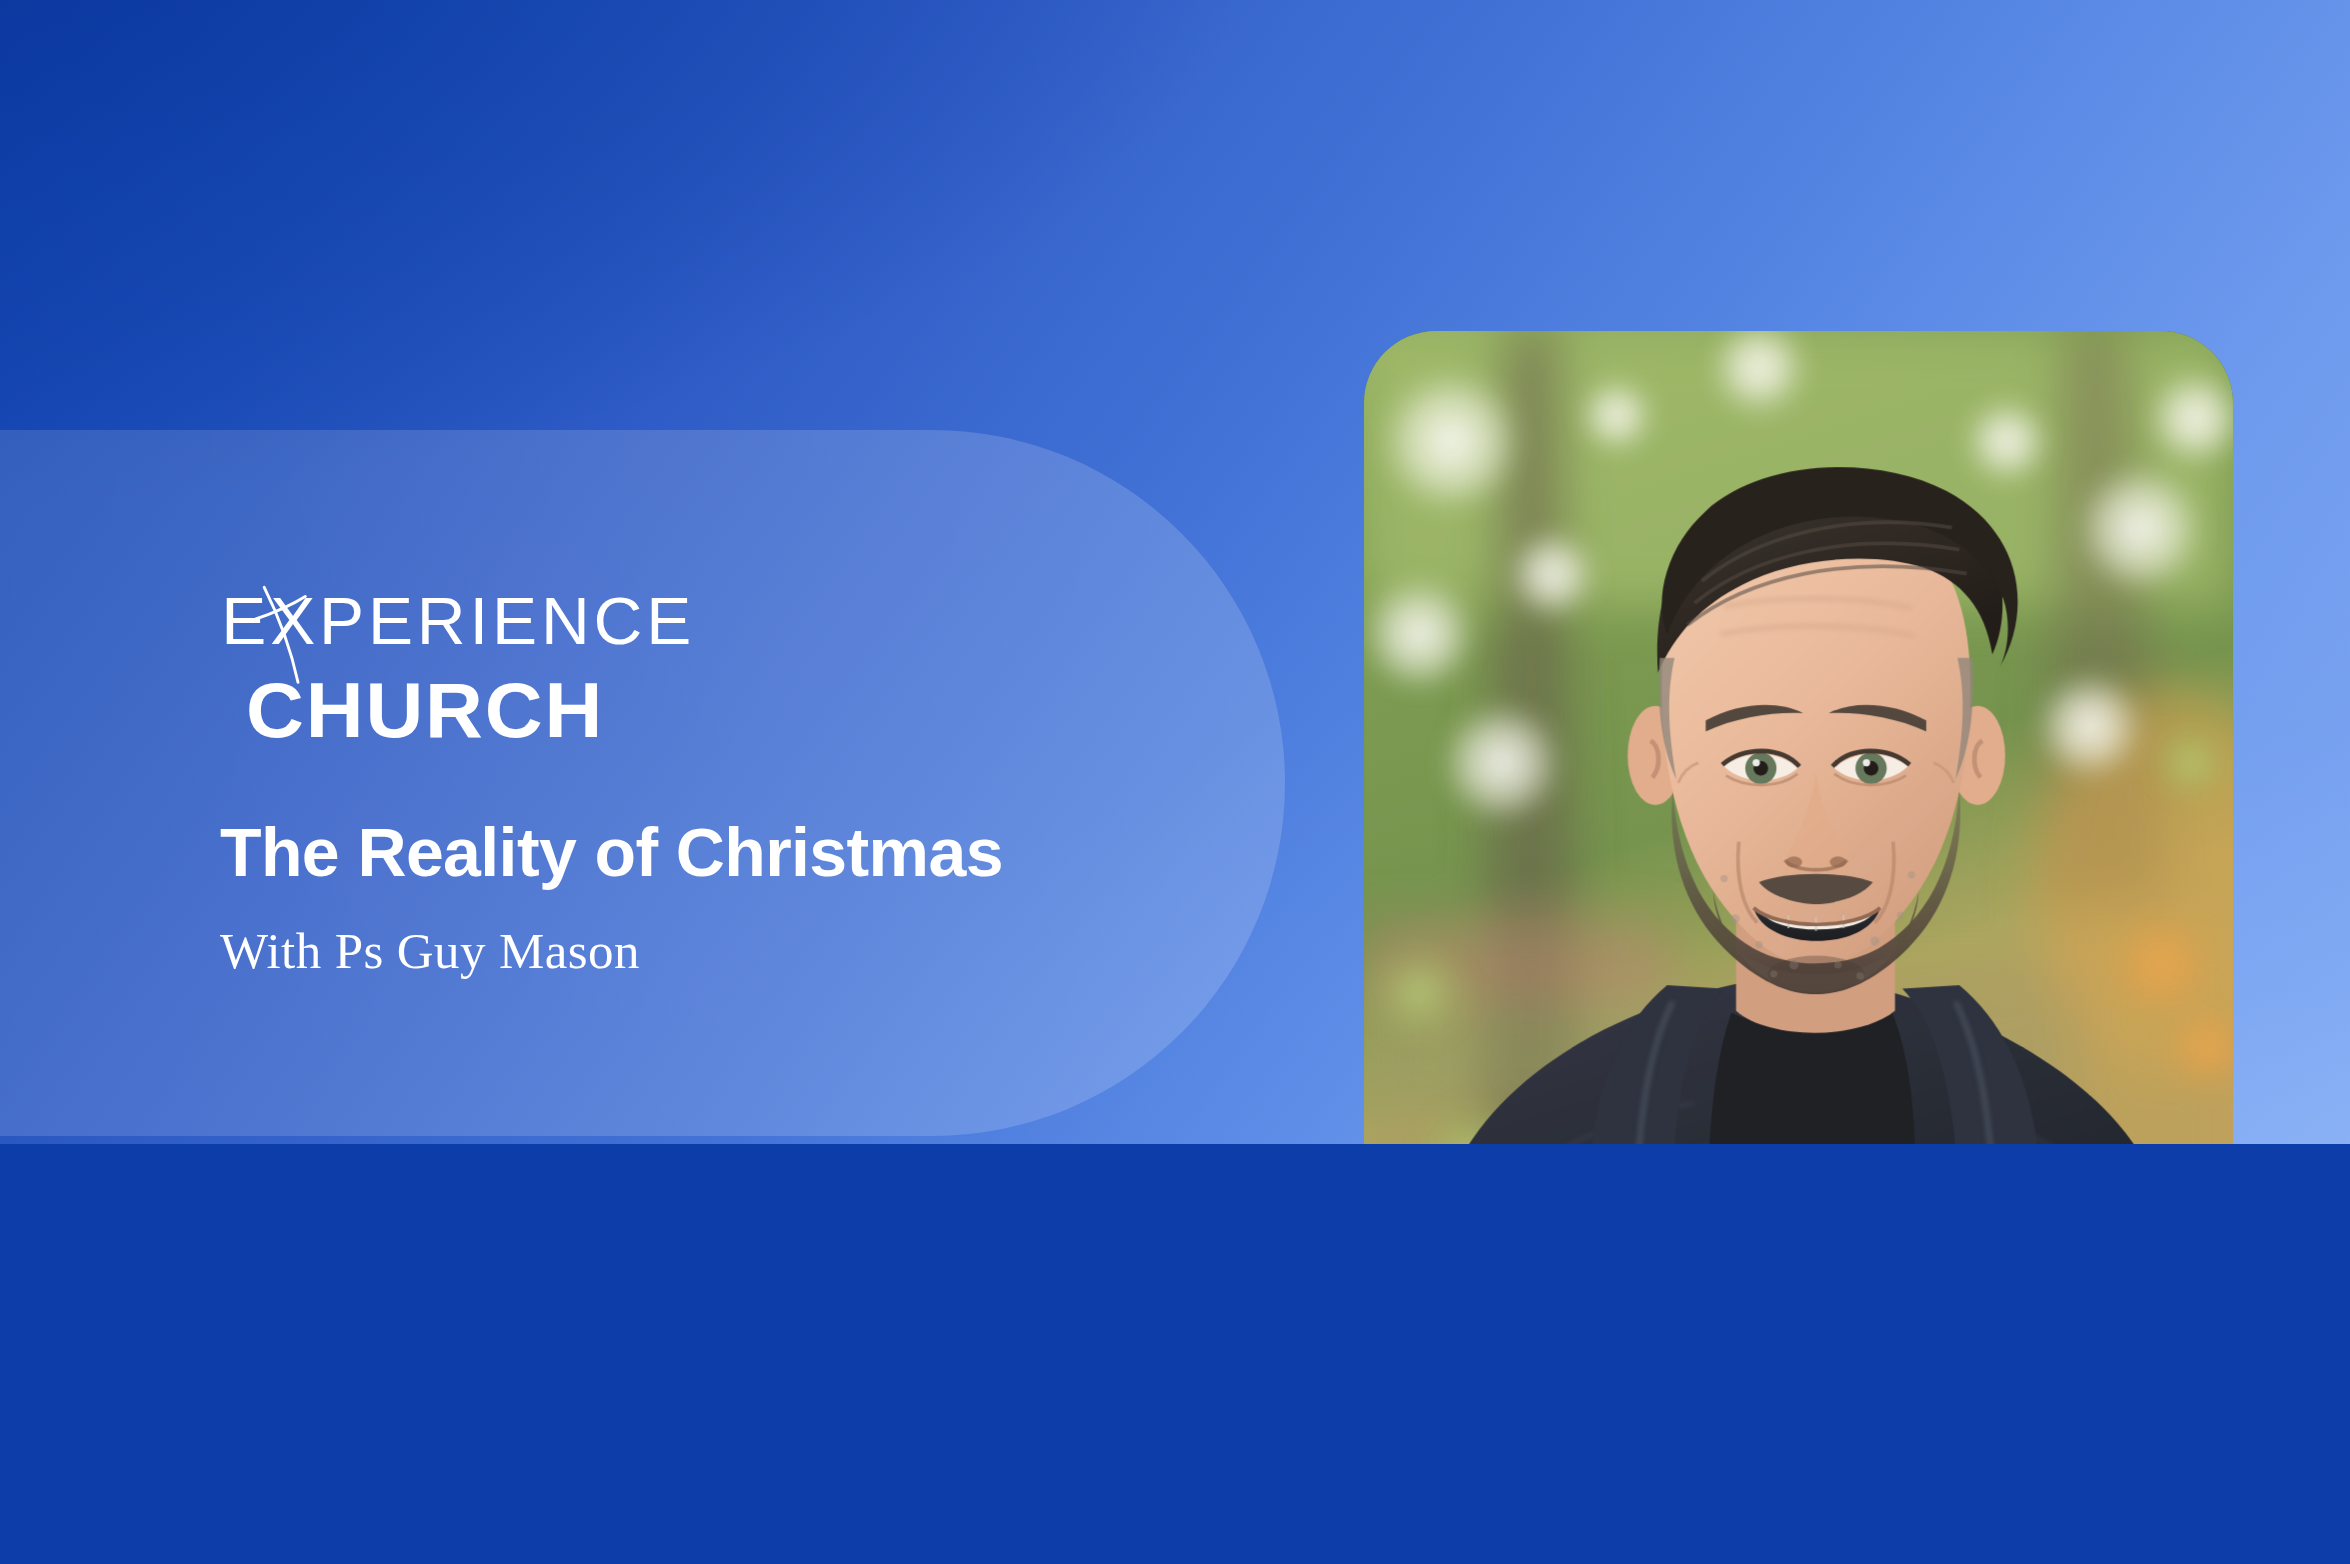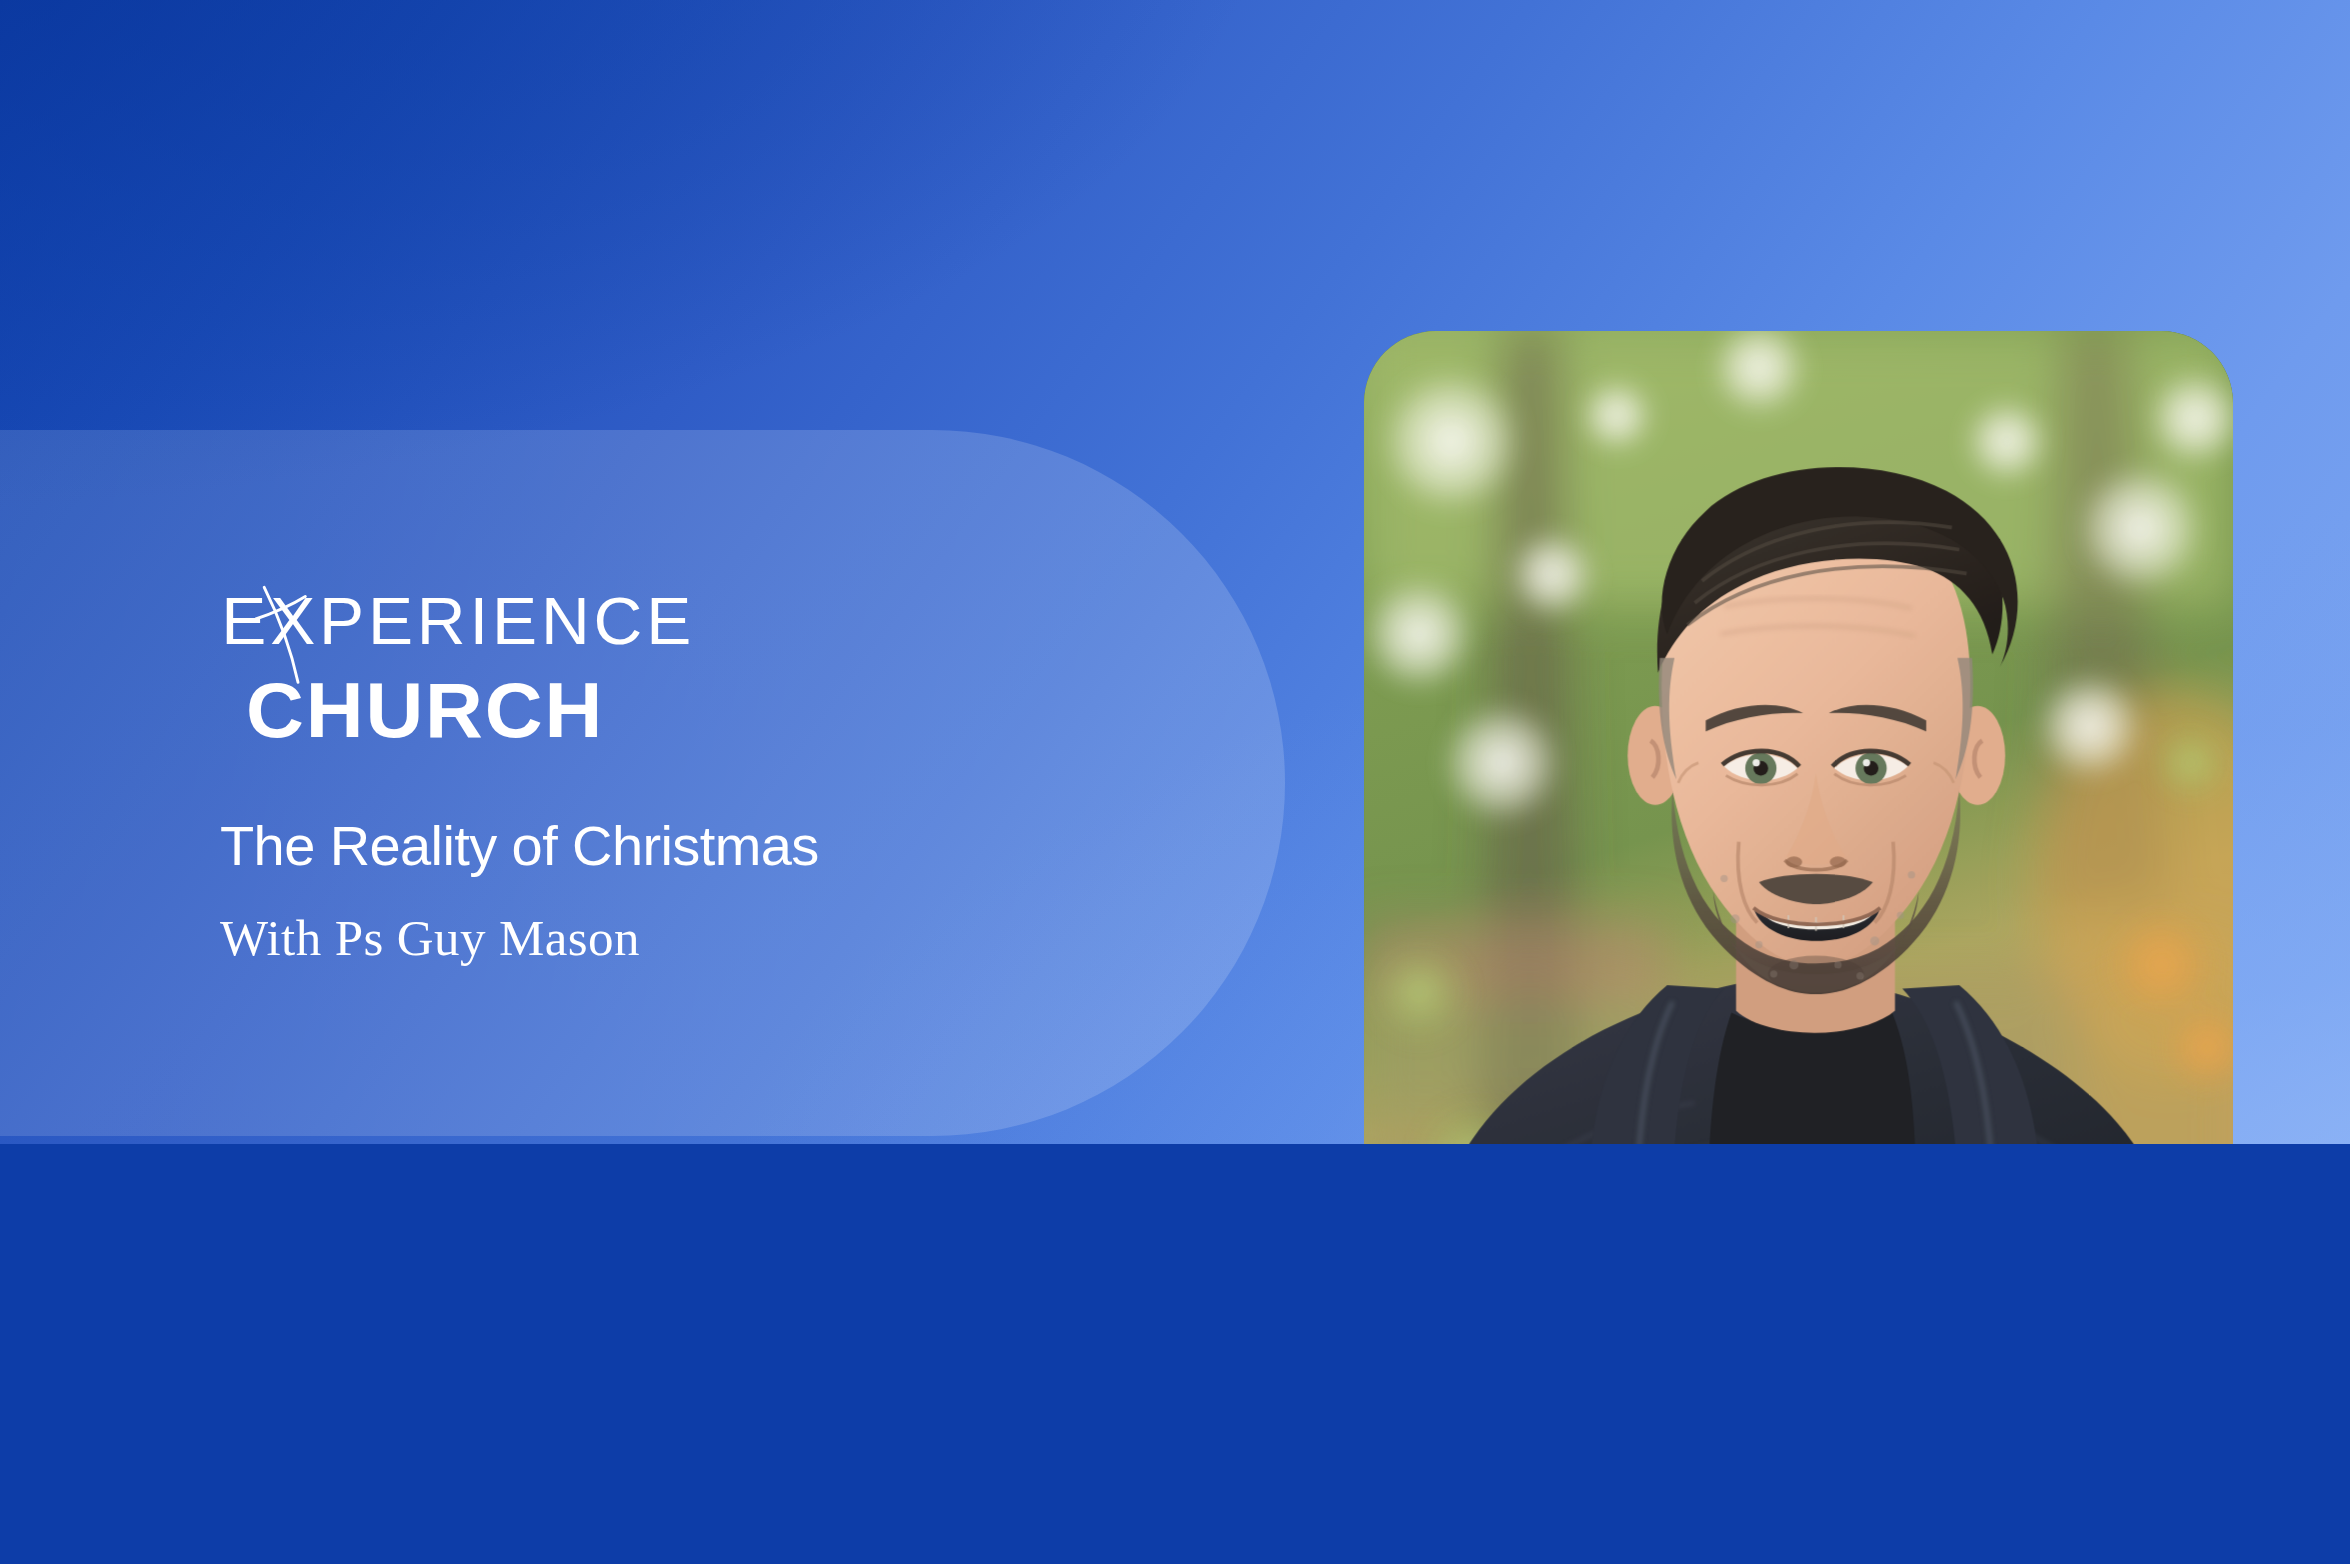--- a/index.html
+++ b/index.html
@@ -109,22 +109,22 @@
     margin-left: 26px;
     font-stretch: condensed;
     transform: scaleX(1.04);
     transform-origin: left center;
     white-space: nowrap;
   }
 
   
   .headline {
     margin-top: 68px;
-    font-size: 56px;
-    font-weight: 400;
+    font-size: 68px;
+    font-weight: 700;
     color: #ffffff;
     letter-spacing: -0.6px;
     line-height: 1.05;
     white-space: nowrap;
   }
 
   
   .subtitle {
     margin-top: 35px;
     font-size: 51px;

